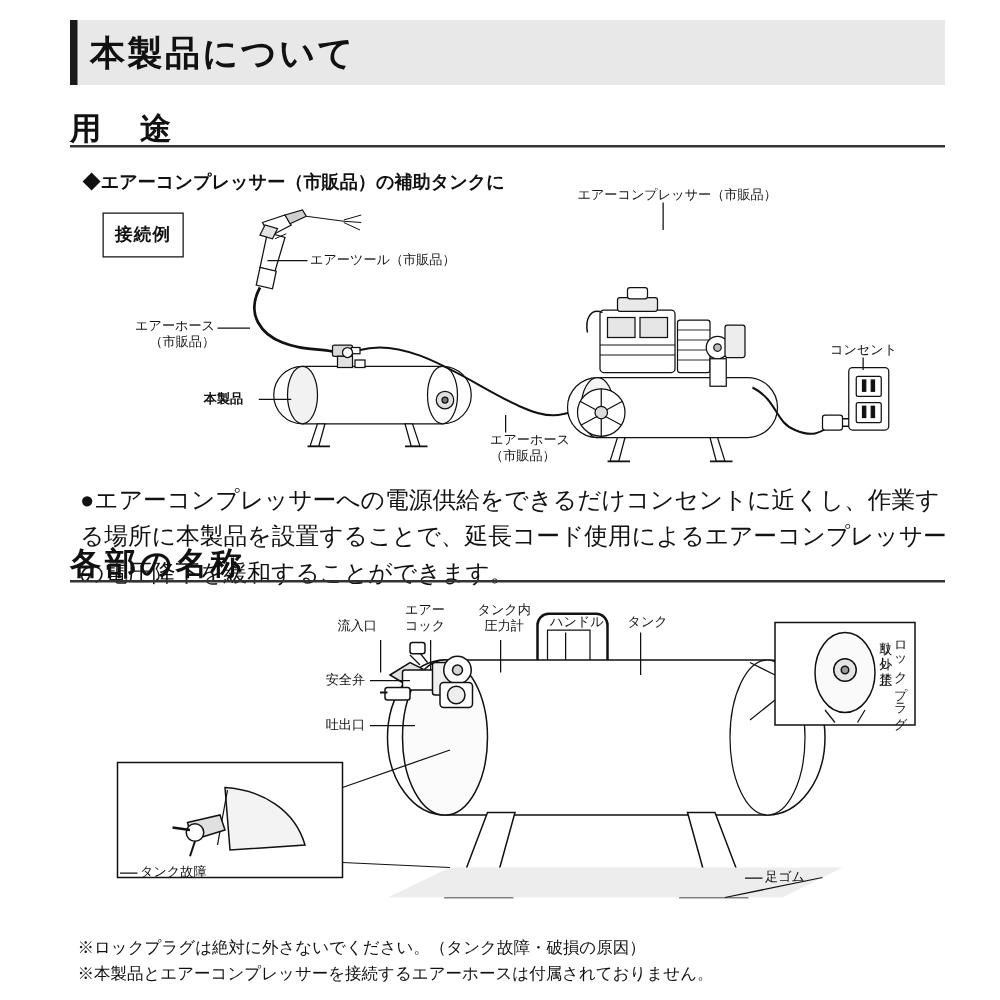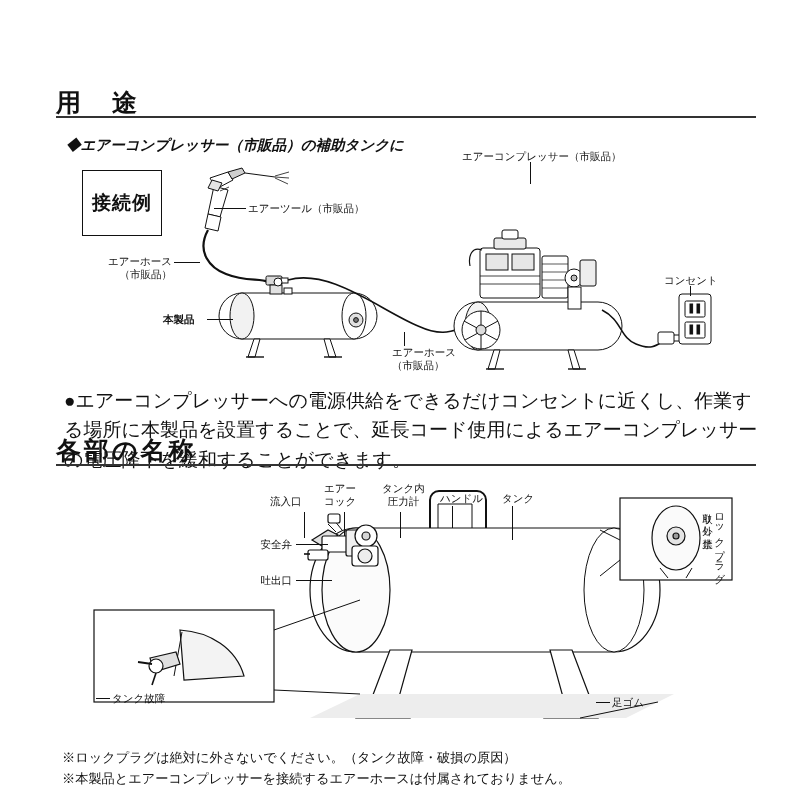--- a/index.html
+++ b/index.html
@@ -65,24 +65,24 @@
     position: absolute;
     font-size: 14.5px;
     font-weight: bold;
     color: #111;
     white-space: nowrap;
   }
 
   .boxed-label {
     position: absolute;
     border: 1.5px solid #111;
-    font-size: 19px;
+    font-size: 14px;
     font-weight: bold;
     letter-spacing: 1px;
-    padding: 19px 9px;
+    padding: 8px 9px;
     background: #fff;
     color: #111;
   }
 
   .note-para {
     position: absolute;
     font-size: 19px;
     line-height: 1.55;
     color: #111;
     width: 700px;
@@ -122,25 +122,29 @@
   svg { display: block; }
   .dia {
     position: absolute;
   }
 </style>
 </head>
 <body>
 
 <div id="page">
 
+  <div class="page-title-bar">
+    <div class="bar-accent"></div>
+    <div class="title-text">本製品について</div>
+  </div>
 
   <div class="section-heading" style="left:56px; top:86px;">用　途</div>
   <div class="section-rule" style="left:56px; top:116px; width:700px;"></div>
 
-  <div class="bullet-diamond" style="left:66px; top:136px;font-style:italic;">◆エアーコンプレッサー（市販品）の補助タンクに</div>
+  <div class="bullet-diamond" style="left:66px; top:136px;">◆エアーコンプレッサー（市販品）の補助タンクに</div>
 
   <div class="boxed-label" style="left:82px; top:170px;">接続例</div>
 
   <div class="dia" style="left:150px; top:160px;">
     <svg width="600" height="215" viewBox="0 0 600 215" fill="none" stroke="#111" stroke-width="1">
 
       <g>
         <path d="M60 18 l18 -6 l5 8 l-17 9 z" fill="#ffffff"></path>
         <path d="M78 12 l14 -4 l3 5 l-13 6 z" fill="#cfcfcf"></path>
         <path d="M95 13 l30 4" stroke-width="1"></path>

